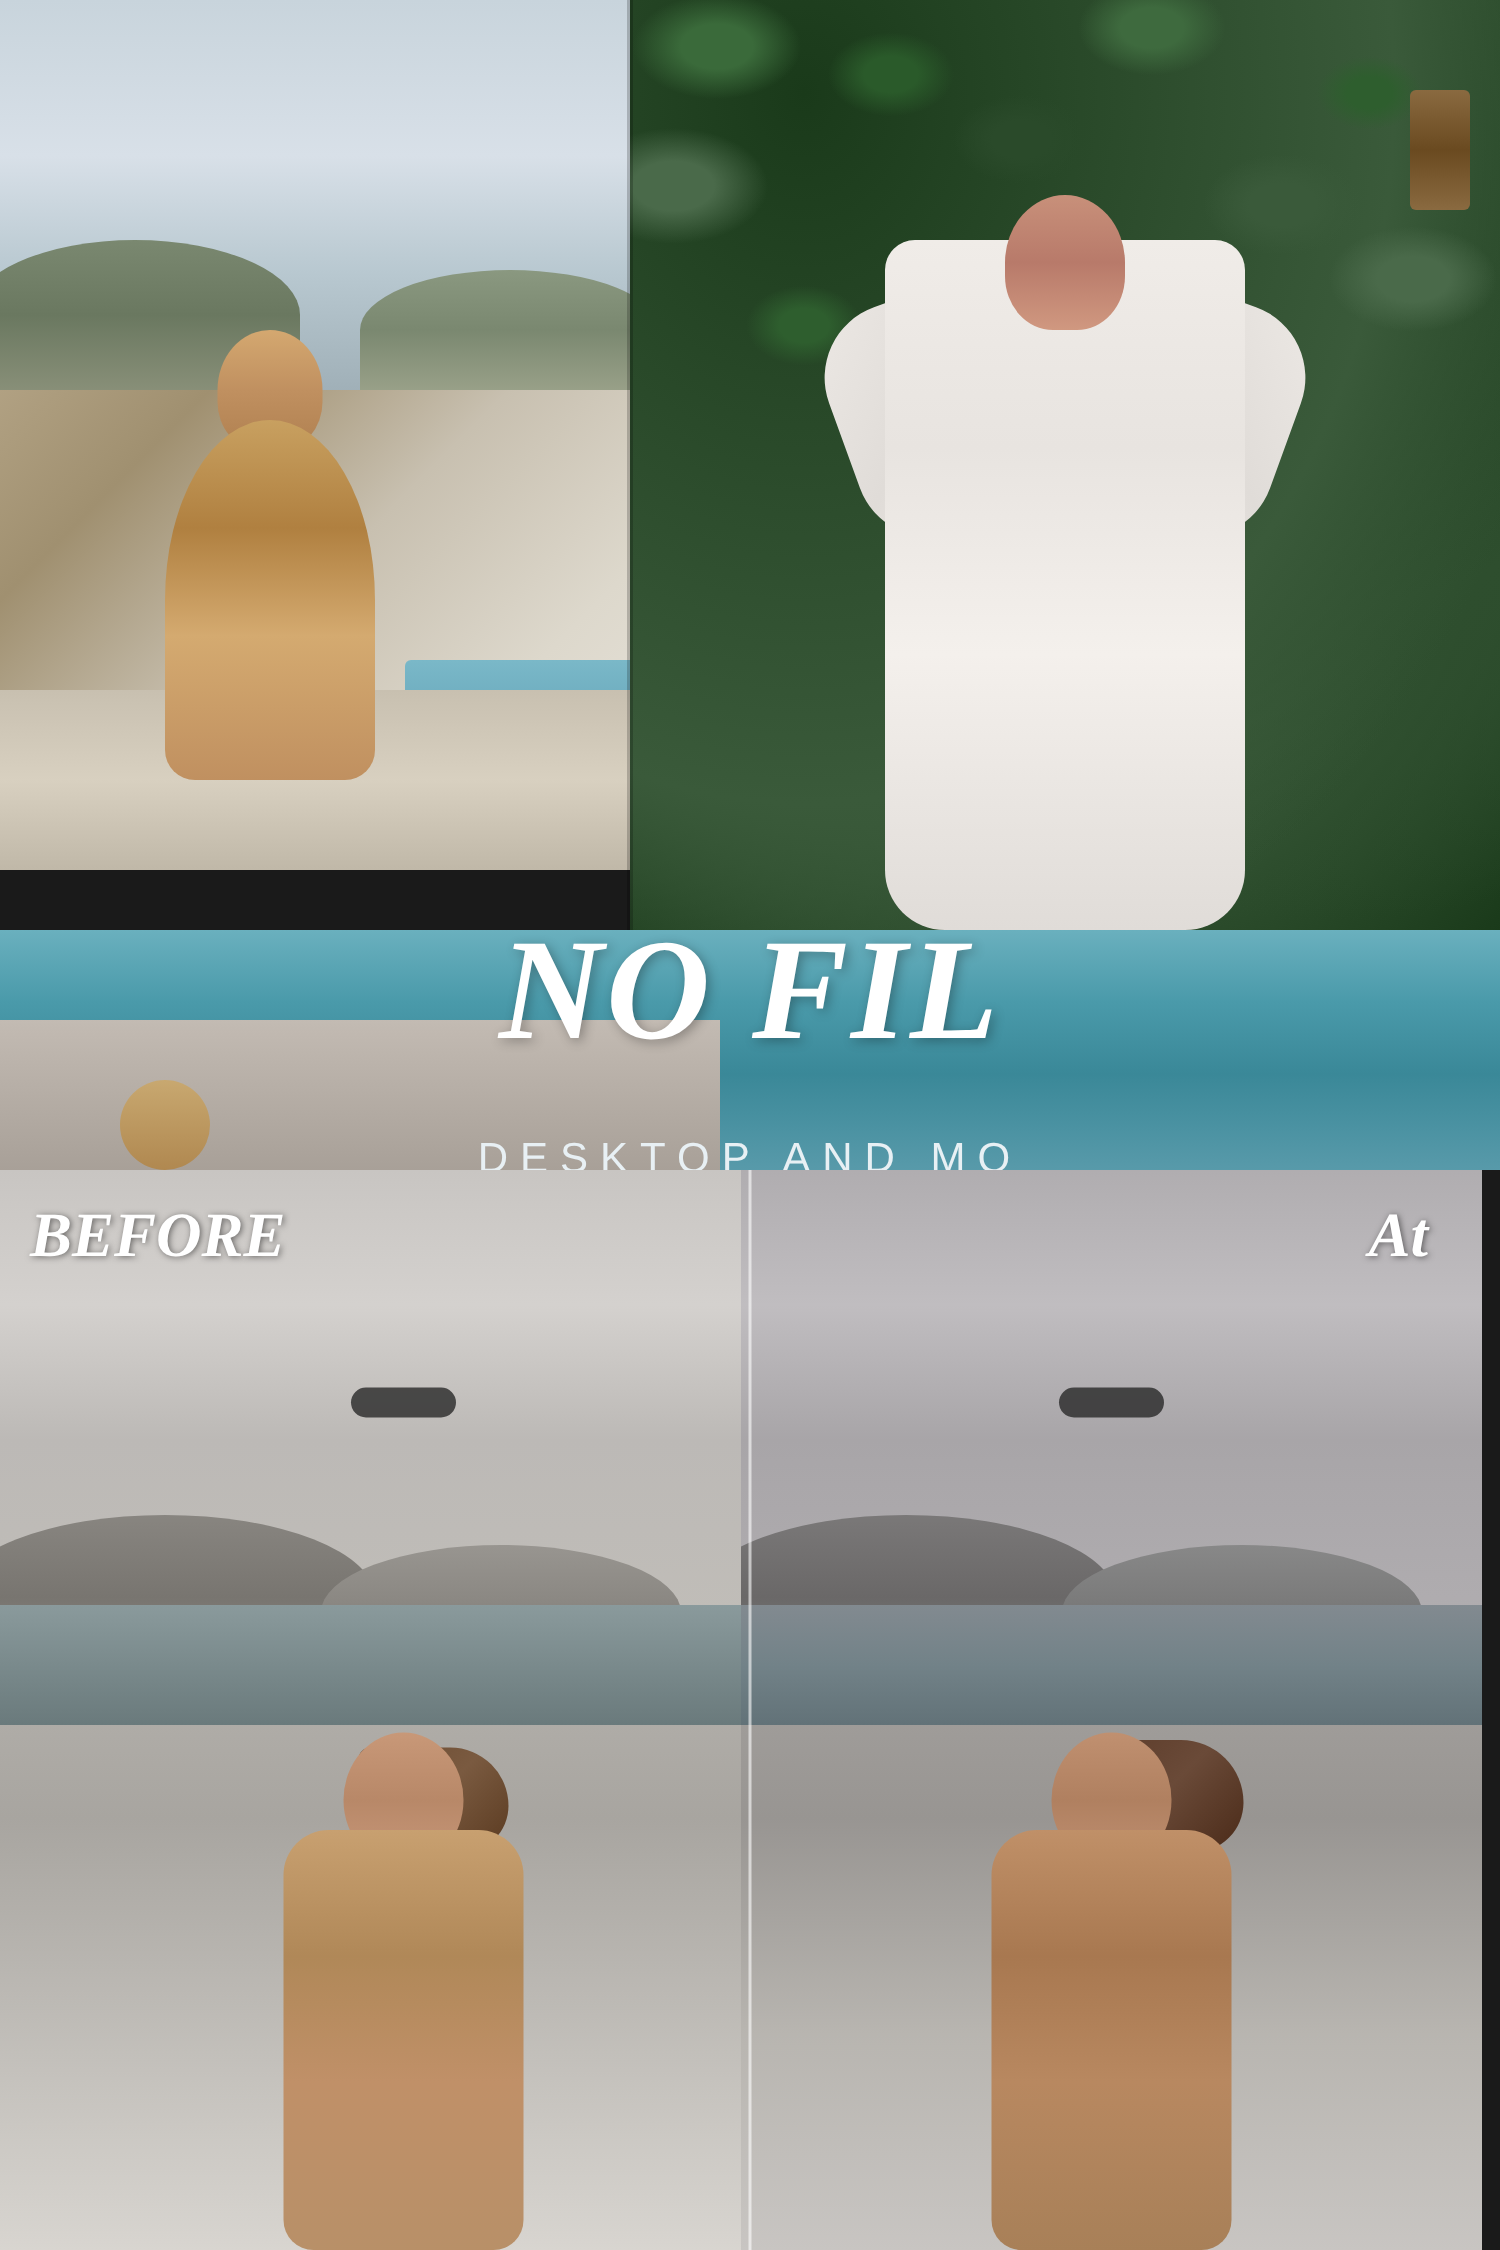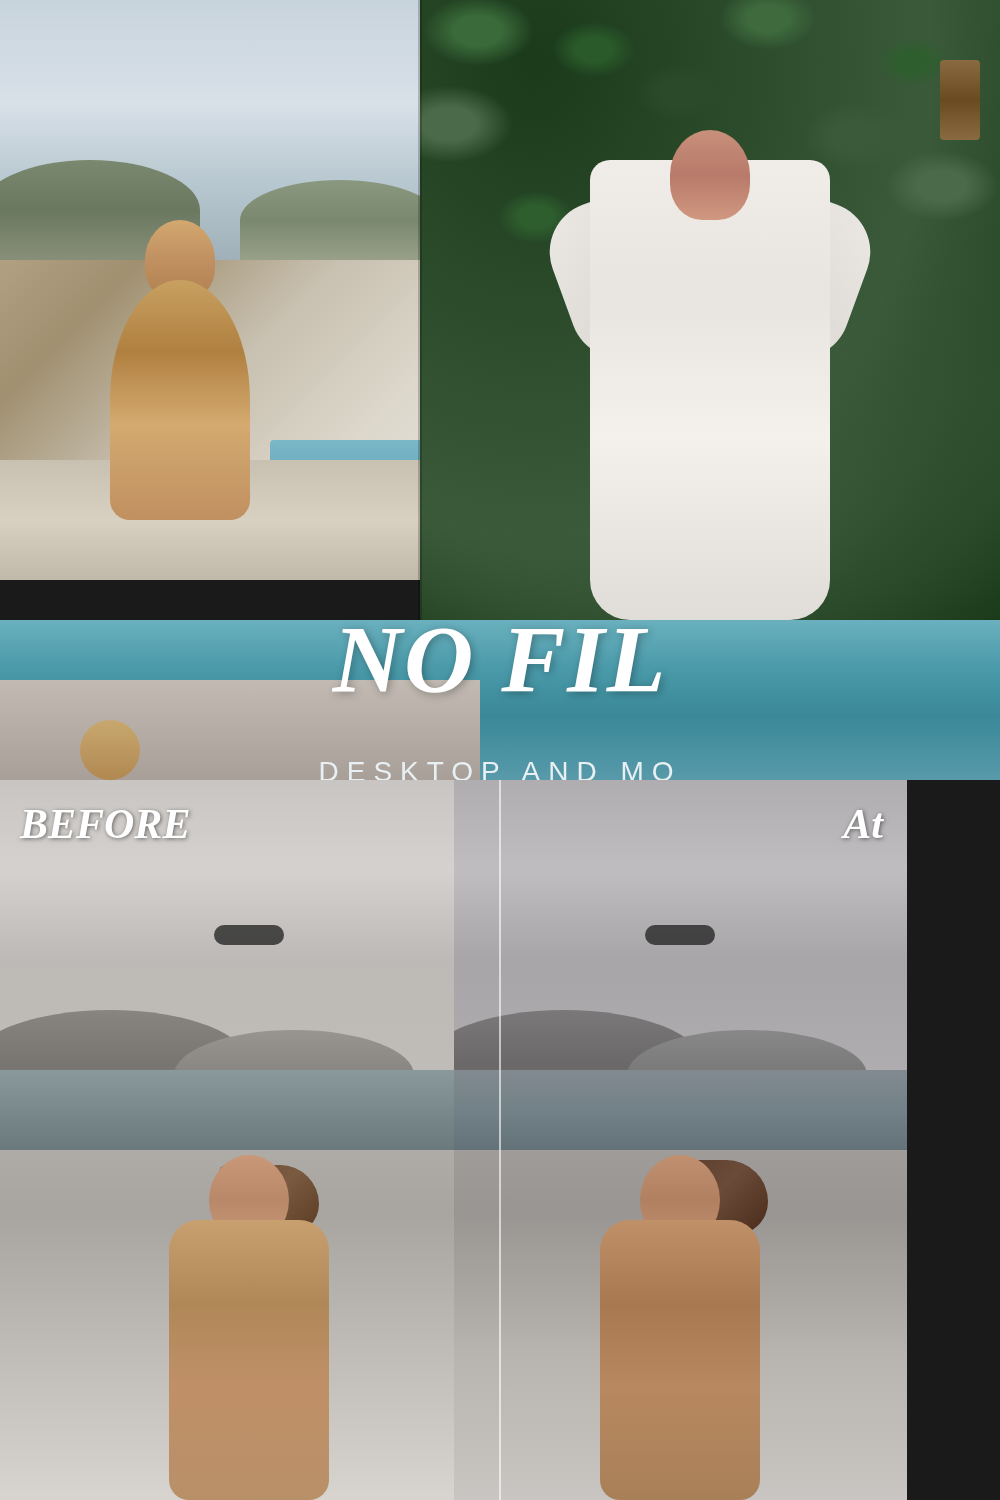--- a/index.html
+++ b/index.html
@@ -319,21 +319,21 @@
       font-weight: 300;
       color: #e8f0f4;
       letter-spacing: 8px;
       text-transform: uppercase;
       font-family: Arial, sans-serif;
       margin-top: 28px;
     }
 
     
     .bottom-section {
-      width: 907px;
+      width: 988px;
       height: 720px;
       position: relative;
       display: flex;
       background: #d0ccc8;
     }
 
     .before-panel {
       width: 500px;
       height: 720px;
       position: relative;
@@ -554,21 +554,21 @@
       transform: translateX(-20%);
       width: 110px;
       height: 75px;
       background: linear-gradient(135deg, #5a3a28 0%, #6a4a38 50%, #4a2a18 100%);
       border-radius: 10px 50px 40px 10px;
     }
 
     .after-label {
       position: absolute;
       top: 20px;
-      right: 24px;
+      right: 36px;
       font-size: 42px;
       font-weight: 700;
       color: #ffffff;
       font-family: 'Brush Script MT', cursive, Georgia, serif;
       font-style: italic;
       text-shadow: 1px 1px 4px rgba(0,0,0,0.5);
       z-index: 10;
     }
 
     

